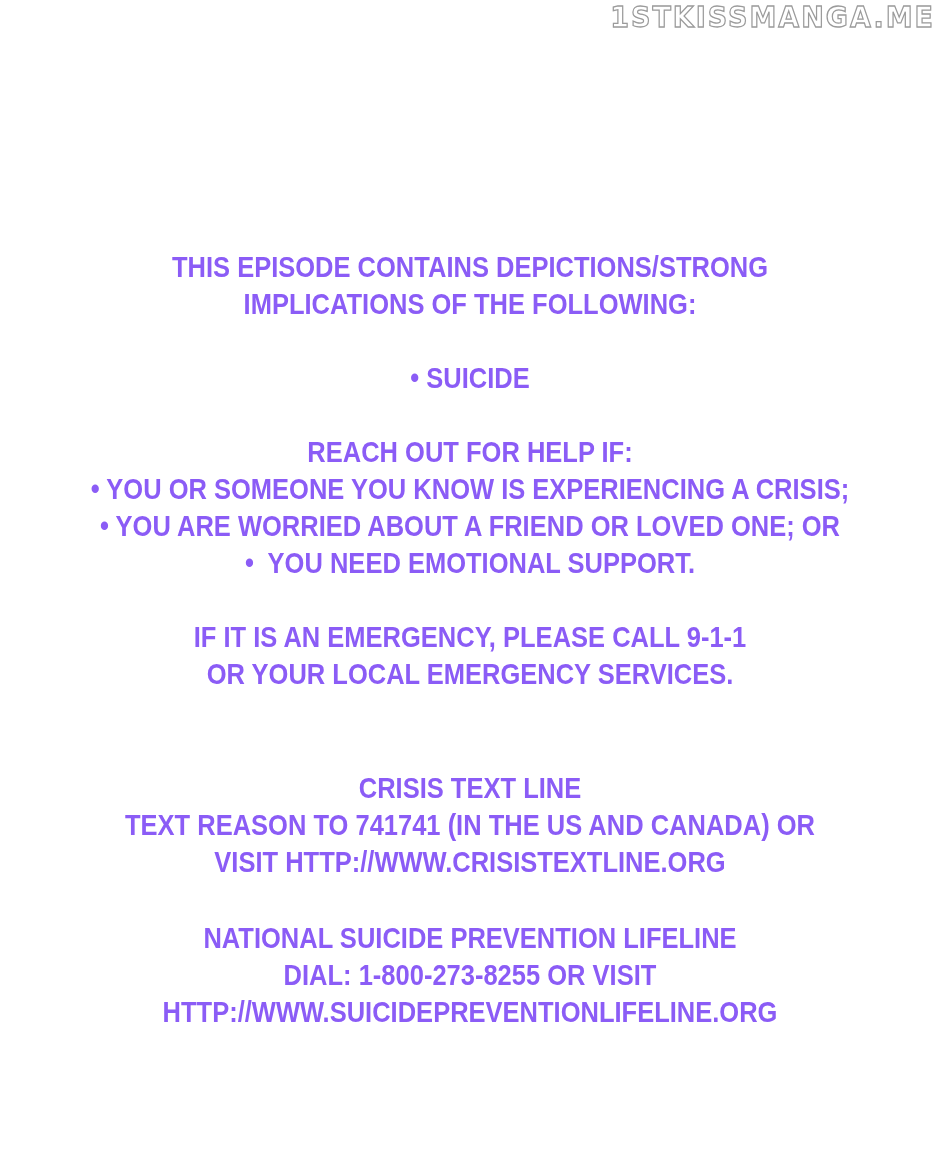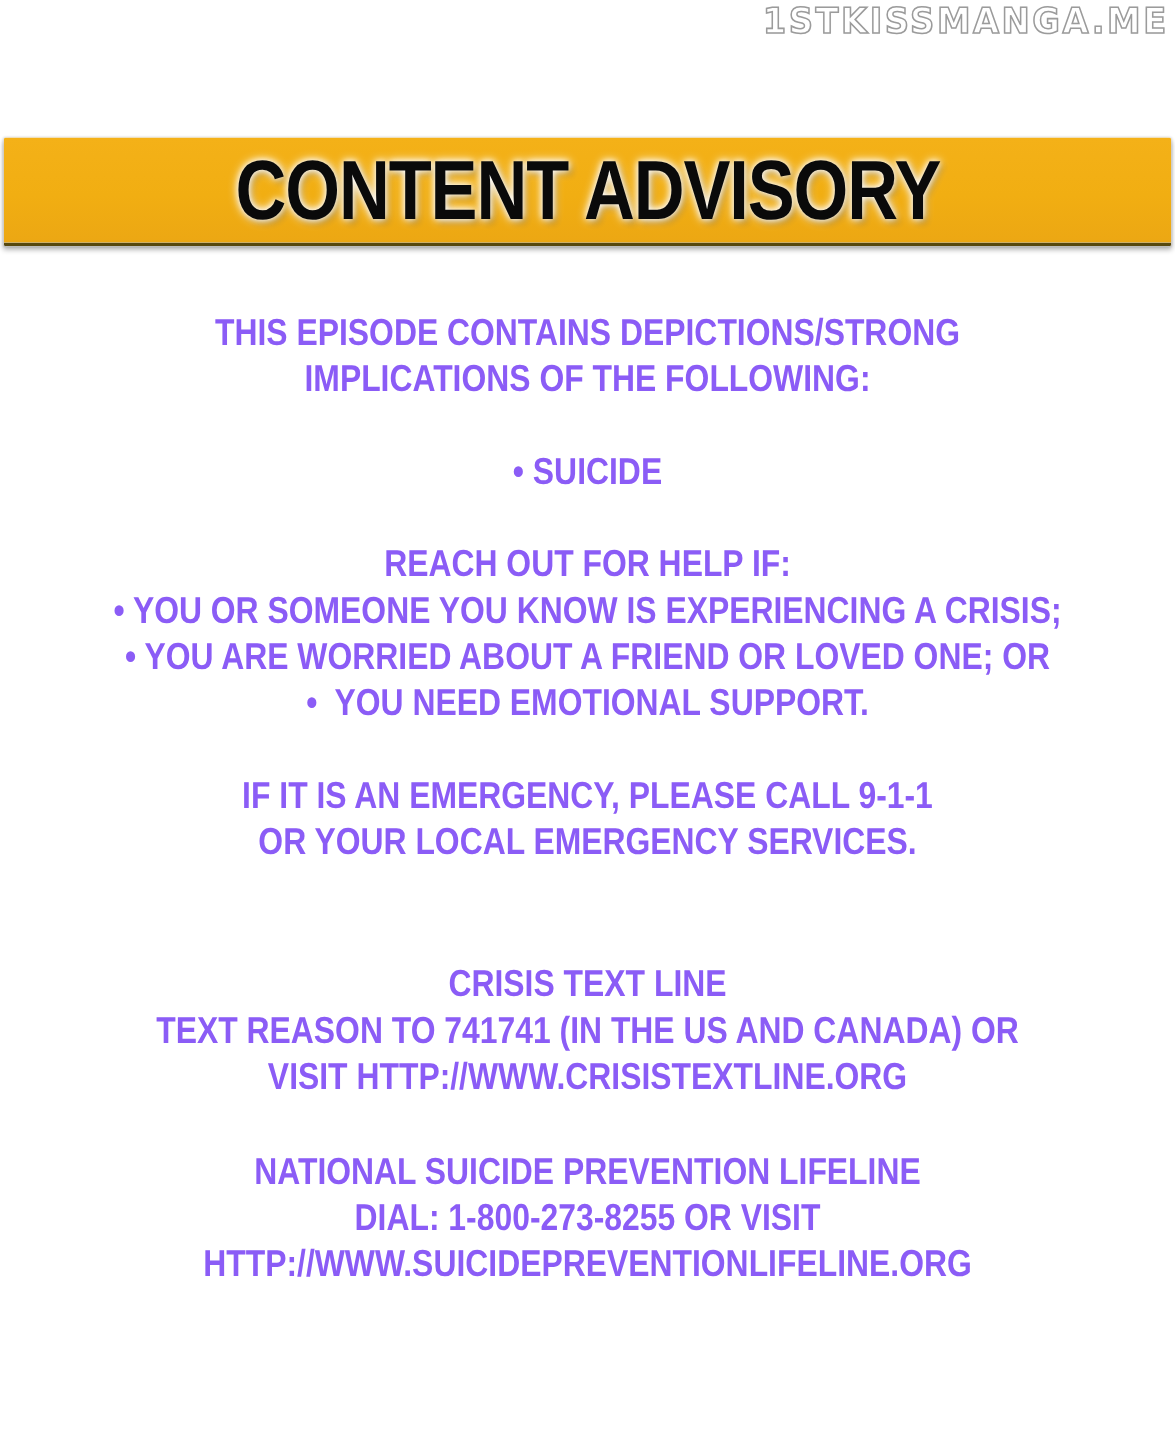--- a/index.html
+++ b/index.html
@@ -82,23 +82,20 @@
   .sec-crisis    { margin-top: 77px; }
   .sec-lifeline  { margin-top: 39px; }
 </style>
 </head>
 <body>
 
 <div class="page">
 
   <div class="watermark">1STKISSMANGA.ME</div>
 
-  <div class="banner">
-    <div class="banner-title">CONTENT ADVISORY</div>
-  </div>
 
   <div class="content">
     <div class="squeeze">
 
       <div class="sec sec-intro">
         <div class="line">THIS EPISODE CONTAINS DEPICTIONS/STRONG</div>
         <div class="line">IMPLICATIONS OF THE FOLLOWING:</div>
       </div>
 
       <div class="sec sec-topics">

